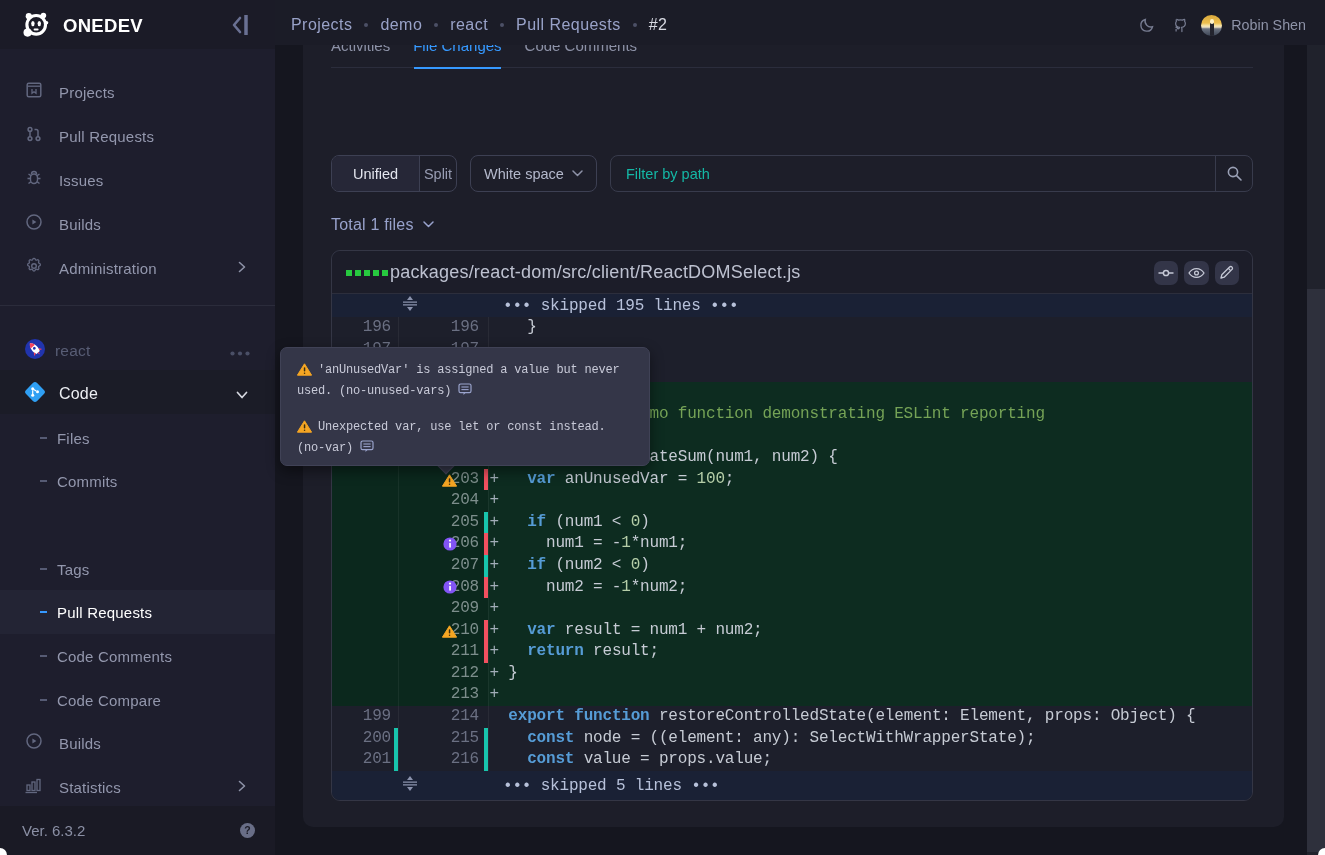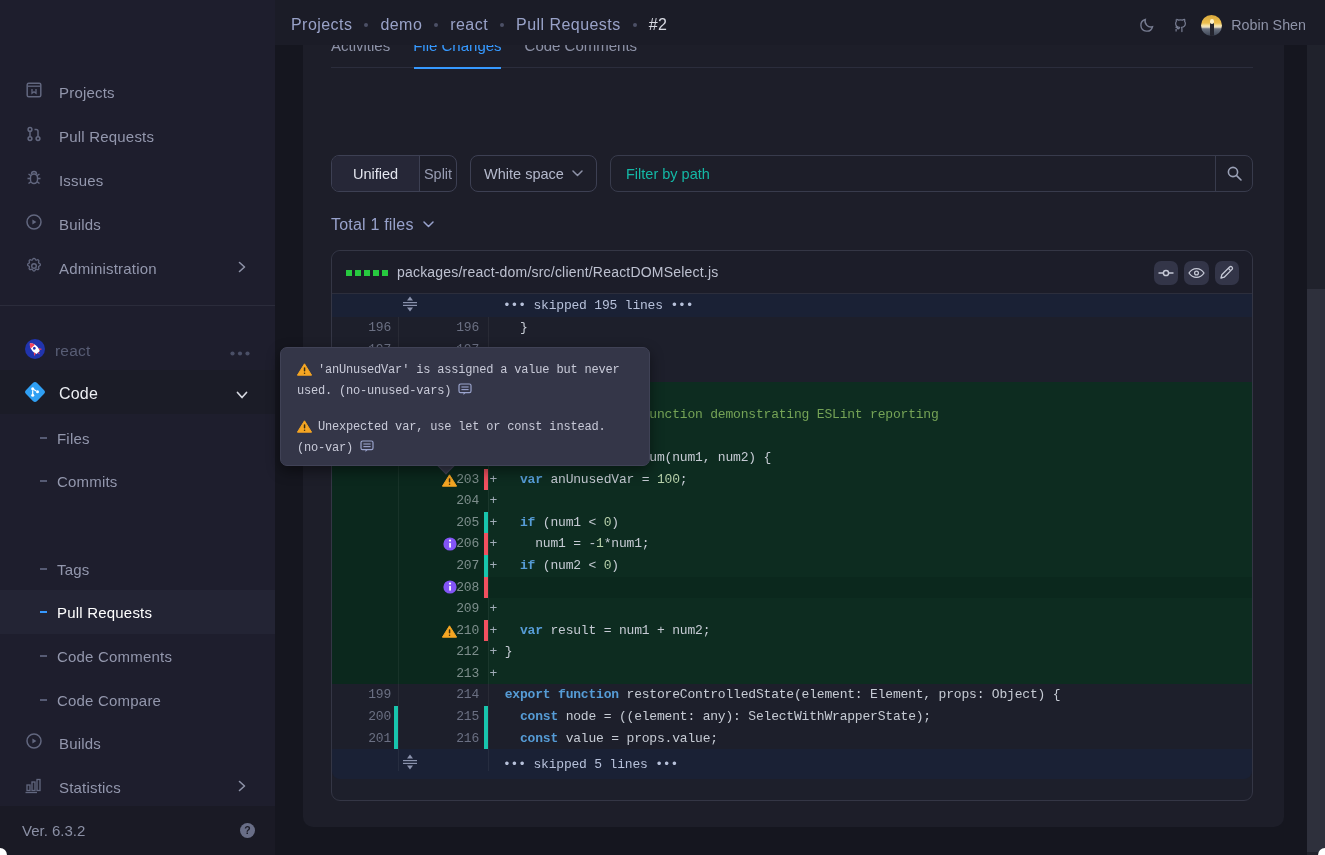--- a/index.html
+++ b/index.html
@@ -51,26 +51,26 @@
 #filter .ph{position:absolute;left:15px;top:50%;transform:translateY(-50%);color:#14b8a6;font-size:14.5px}
 #filter .sbtn{position:absolute;right:0;top:0;width:37px;height:35px;border-left:1px solid #383b4c;
  display:flex;align-items:center;justify-content:center}
 #total{position:absolute;left:28px;top:195.5px;display:flex;align-items:center;gap:9px;
  font-size:16px;color:#98a2cc;letter-spacing:.2px}
 
 #card{position:absolute;left:28px;top:230px;width:922px;height:551px;border:1px solid #343645;border-radius:9px;
  background:#1d1f2b}
 #cardhead{position:absolute;left:0;top:0;width:920px;height:43px;border-bottom:1px solid #2c2e3c;border-radius:9px 9px 0 0;
  background:#1c1d29}
-#cardhead .path{position:absolute;left:65px;top:50%;transform:translateY(-50%);font-size:14px;color:#bdc1d0;letter-spacing:.2px}
+#cardhead .path{position:absolute;left:58px;top:50%;transform:translateY(-50%);font-size:18px;color:#bdc1d0;letter-spacing:.2px}
 .sq{position:absolute;top:19px;width:6px;height:6px;background:#27c93f}
 .hbtn{position:absolute;top:9.5px;width:24.5px;height:24.5px;background:#333548;border-radius:7px;
  display:flex;align-items:center;justify-content:center}
 
-#tbl{position:absolute;left:0;top:43px;width:764px;font-family:"Liberation Mono",monospace;font-size:13px;letter-spacing:-0.19px}
+#tbl{position:absolute;left:0;top:43px;width:764px;font-family:"Liberation Mono",monospace;font-size:16px;letter-spacing:-0.19px}
 .row{position:relative;width:920px;height:21.6px;line-height:21.6px;white-space:pre}
 .row .on{position:absolute;left:0;top:0;width:66px;height:100%;text-align:right;padding-right:7px;color:#6b7083}
 .row .nn{position:absolute;left:66px;top:0;width:90px;height:100%;text-align:right;padding-right:9px;color:#6b7083}
 .row .code{position:absolute;left:156px;top:0;right:0;height:100%;padding-left:1.5px;color:#c6cbd4}
 .add{background:#0b281d}
 .add .code{background:#0d2c20}
 .add .on,.add .nn{color:#7d8e8c}
 .bar{position:absolute;right:0;top:0;width:4.5px;height:100%}
 .bred{background:#f2505f}.bteal{background:#18c5ad}
 .gic{position:absolute;right:31px;top:3.4px}
@@ -177,27 +177,28 @@
           <div class="row add"><div class="on"></div><div class="nn">206<div class="gic"><svg width="14" height="14" viewBox="0 0 14 14" fill="none">
                   <circle cx="7" cy="7" r="6.6" fill="#8254f5"></circle>
                   <rect x="6.2" y="5.7" width="1.7" height="5" rx=".8" fill="#fff"></rect>
                   <circle cx="7" cy="3.6" r="1.1" fill="#fff"></circle>
                 </svg></div><div class="bar bred"></div></div><div class="code"><span class="mk">+ </span>    num1 = -<span class="num">1</span>*num1;</div></div>
           <div class="row add"><div class="on"></div><div class="nn">207<div class="bar bteal"></div></div><div class="code"><span class="mk">+ </span>  <span class="kw">if</span> (num2 &lt; <span class="num">0</span>)</div></div>
           <div class="row add"><div class="on"></div><div class="nn">208<div class="gic"><svg width="14" height="14" viewBox="0 0 14 14" fill="none">
                   <circle cx="7" cy="7" r="6.6" fill="#8254f5"></circle>
                   <rect x="6.2" y="5.7" width="1.7" height="5" rx=".8" fill="#fff"></rect>
                   <circle cx="7" cy="3.6" r="1.1" fill="#fff"></circle>
-                </svg></div><div class="bar bred"></div></div></div>
+                </svg></div><div class="bar bred"></div></div><div class="code"><span class="mk">+ </span>    num2 = -<span class="num">1</span>*num2;</div></div>
           <div class="row add"><div class="on"></div><div class="nn">209</div><div class="code"><span class="mk">+ </span></div></div>
           <div class="row add"><div class="on"></div><div class="nn">210<div class="gic" style="top:4.2px"><svg width="15" height="13" viewBox="0 0 15 13" fill="none">
                   <path d="M7.5 .8L14.6 12.2H.4z" fill="#f6a623" stroke="#f6a623" stroke-width="1" stroke-linejoin="round"></path>
                   <rect x="6.8" y="4.2" width="1.5" height="4.2" rx=".7" fill="#3a2d10"></rect>
                   <rect x="6.8" y="9.4" width="1.5" height="1.6" rx=".7" fill="#3a2d10"></rect>
                 </svg></div><div class="bar bred"></div></div><div class="code"><span class="mk">+ </span>  <span class="kw">var</span> result = num1 + num2;</div></div>
+          <div class="row add"><div class="on"></div><div class="nn">211<div class="bar bred"></div></div><div class="code"><span class="mk">+ </span>  <span class="kw">return</span> result;</div></div>
           <div class="row add"><div class="on"></div><div class="nn">212</div><div class="code"><span class="mk">+ </span>}</div></div>
           <div class="row add"><div class="on"></div><div class="nn">213</div><div class="code"><span class="mk">+ </span></div></div>
           <div class="row"><div class="on">199</div><div class="nn">214</div><div class="code"><span class="mk">  </span><span class="kw">export</span> <span class="kw">function</span> restoreControlledState(element: Element, props: Object) {</div></div>
           <div class="row"><div class="on">200<div class="bar bteal"></div></div><div class="nn">215<div class="bar bteal"></div></div><div class="code"><span class="mk">  </span>  <span class="kw">const</span> node = ((element: any): SelectWithWrapperState);</div></div>
           <div class="row"><div class="on">201<div class="bar bteal"></div></div><div class="nn">216<div class="bar bteal"></div></div><div class="code"><span class="mk">  </span>  <span class="kw">const</span> value = props.value;</div></div>
           <div class="skiprow" style="height:29.6px;border-radius:0 0 8px 8px">
             <div class="sic"><svg width="18" height="16" viewBox="0 0 18 16" fill="none">
                 <path d="M9 0.5l3 4H6z" fill="#8b93ad"></path>
                 <path d="M9 15.5l3-4H6z" fill="#8b93ad"></path>
                 <line x1="2" y1="6.6" x2="16" y2="6.6" stroke="#8b93ad" stroke-width="1.2"></line>
@@ -233,20 +234,37 @@
         </svg>
         <span style="width:13px"></span>
         <div style="position:relative;width:21px;height:21px;border-radius:50%;overflow:hidden;background:linear-gradient(#d9a83c 0%,#edbf4e 38%,#f7e8b0 52%,#e8dcc0 58%,#6a7280 66%,#3c4454 100%)">
           <div style="position:absolute;left:9px;top:8px;width:3.5px;height:13px;background:#23242e"></div>
           <div style="position:absolute;left:8.5px;top:4px;width:4.5px;height:5px;border-radius:50%;background:#fdf2c8"></div>
         </div>
         <span style="margin-left:9px;font-size:14.3px;color:#8e93a8">Robin Shen</span>
       </div>
     </div>
     <div id="sidebar">
+      <div id="sidehead">
+        <div class="abs" style="left:22px;top:11px"><svg width="28" height="28" viewBox="0 0 28 28" fill="none">
+            <circle cx="14.2" cy="13.8" r="9.3" stroke="#fff" stroke-width="3.1"></circle>
+            <circle cx="6.8" cy="5.2" r="3.1" fill="#fff"></circle>
+            <circle cx="21.4" cy="4.6" r="2.8" fill="#fff"></circle>
+            <circle cx="5.6" cy="21.6" r="4.1" fill="#fff"></circle>
+            <circle cx="24.6" cy="11.8" r="1.7" fill="#fff"></circle>
+            <ellipse cx="10.9" cy="12.6" rx="1.7" ry="2.7" fill="#fff"></ellipse>
+            <ellipse cx="17.3" cy="12.6" rx="1.7" ry="2.7" fill="#fff"></ellipse>
+            <rect x="11.6" y="17.6" width="5" height="1.9" rx=".95" fill="#fff"></rect>
+          </svg></div>
+        <div class="abs" style="left:63px;top:15px;font-size:18.5px;font-weight:bold;color:#fff;letter-spacing:0.3px">ONEDEV</div>
+        <div class="abs" style="left:230px;top:12px"><svg width="20" height="26" viewBox="0 0 20 26" fill="none">
+            <path d="M10 6l-6 7 6 7" stroke="#6a7193" stroke-width="2.6" stroke-linecap="round" stroke-linejoin="round"></path>
+            <line x1="16" y1="3" x2="16" y2="23" stroke="#6a7193" stroke-width="3.5"></line>
+          </svg></div>
+      </div>
       <div class="navitem" style="top:70px">
         <span class="ic"><svg width="18" height="18" viewBox="0 0 18 18" fill="none">
             <rect x="2.2" y="2.2" width="13.6" height="13.6" rx="1.5" stroke="#62677f" stroke-width="1.5"></rect>
             <line x1="2.5" y1="5.2" x2="15.5" y2="5.2" stroke="#62677f" stroke-width="1.3"></line>
             <path d="M7 8v4.3l2-1.5 2 1.5V8" stroke="#62677f" stroke-width="1.3" fill="none"></path>
           </svg></span>
         <span class="lb">Projects</span>
       </div>
       <div class="navitem" style="top:114px">
         <span class="ic"><svg width="18" height="18" viewBox="0 0 18 18" fill="none">

